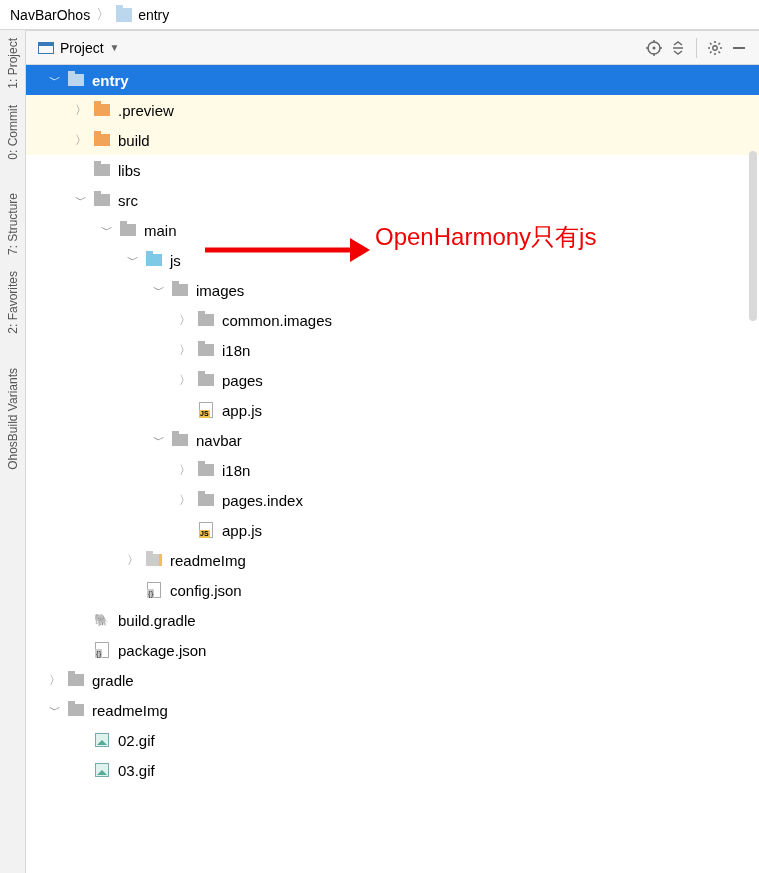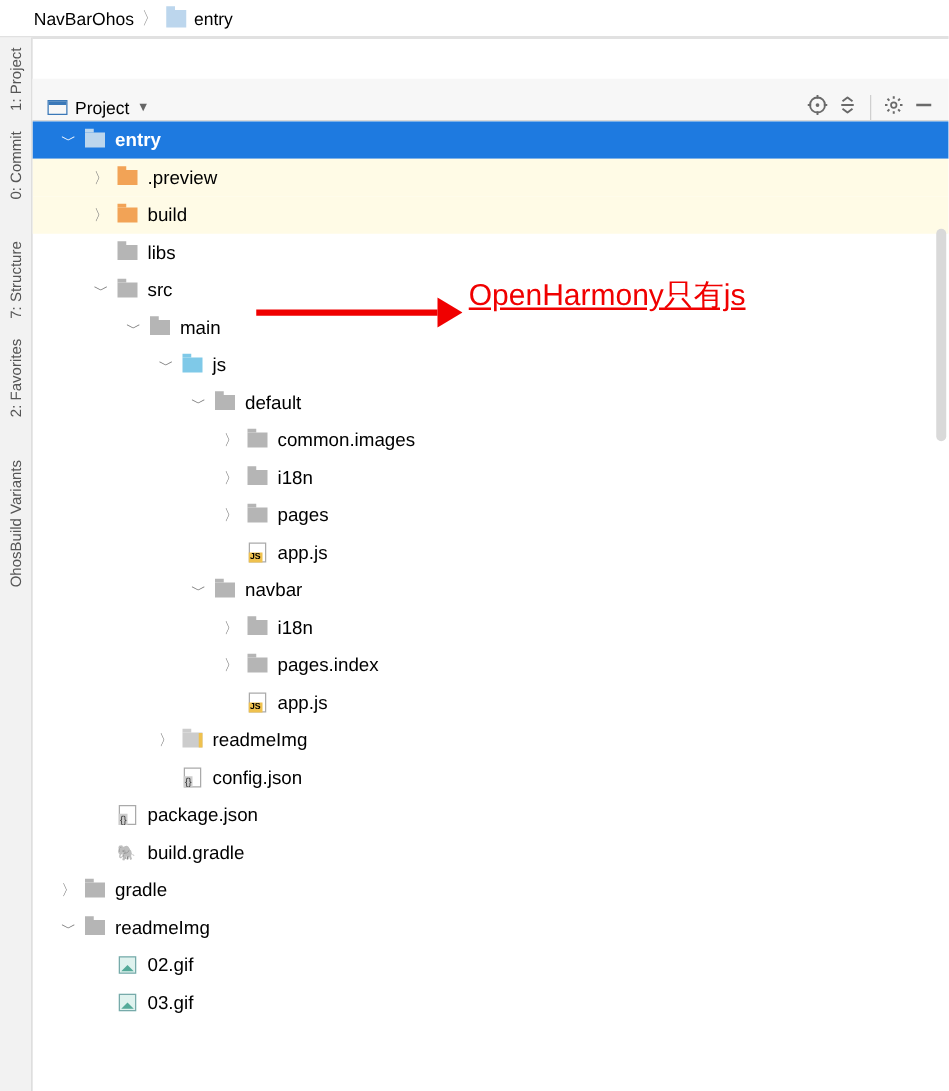--- a/index.html
+++ b/index.html
@@ -1,31 +1,31 @@
 <!DOCTYPE html>
 <html><head>
 <meta charset="utf-8">
 <style>
   * { box-sizing: border-box; margin: 0; padding: 0; font-family: "Segoe UI", Arial, sans-serif; }
   html, body { width: 759px; height: 873px; background: #fff; overflow: hidden; position: relative; }
 
   
-  .breadcrumb { height: 30px; display: flex; align-items: center; padding: 0 27px; font-size: 14px; color: #000; border-bottom: 1px solid #d7d7d7; }
+  .breadcrumb { height: 30px; display: flex; align-items: center; padding: 0 10px; font-size: 14px; color: #000; border-bottom: 1px solid #d7d7d7; }
   .breadcrumb .sep { margin: 0 6px; color: #9a9a9a; font-size: 14px; }
   .module-icon { width: 16px; height: 14px; margin-right: 6px; display: inline-block; position: relative; background: #bcd6ed; }
   .module-icon::before { content: ""; position: absolute; top: -3px; left: 0; width: 7px; height: 3px; background: #bcd6ed; }
 
   
   .side-tabs { position: absolute; left: 0; top: 30px; width: 26px; bottom: 0; border-right: 1px solid #d7d7d7; background: #f2f2f2; display: flex; flex-direction: column; align-items: center; }
   .vtab { writing-mode: vertical-rl; transform: rotate(180deg); font-size: 12px; color: #555; padding: 8px 2px; cursor: pointer; white-space: nowrap; }
   .vtab-gap { flex: 0 0 18px; }
 
   
   .panel { position: absolute; left: 26px; top: 30px; right: 0; bottom: 0; display: flex; flex-direction: column; border-top: 1px solid #d7d7d7; }
-  .panel-header { height: 34px; display: flex; align-items: flex-end; padding: 0 8px; border-bottom: 1px solid #d7d7d7; background: #f7f7f7; margin-top: 32px; }
+  .panel-header { height: 34px; display: flex; align-items: center; padding: 0 8px; border-bottom: 1px solid #d7d7d7; background: #f7f7f7; }
   .view-selector { display: flex; align-items: center; font-size: 14px; color: #000; cursor: pointer; padding: 2px 4px; }
   .view-selector .mini-window { width: 16px; height: 12px; border: 1px solid #3a78b8; margin-right: 6px; position: relative; }
   .view-selector .mini-window::before { content: ""; position: absolute; top: 0; left: 0; right: 0; height: 3px; background: #3a78b8; }
   .view-selector .dd { margin-left: 6px; font-size: 10px; color: #666; }
   .panel-header .spacer { flex: 1; }
   .hdr-icon { width: 24px; height: 24px; display: flex; align-items: center; justify-content: center; color: #6a6a6a; font-size: 16px; cursor: pointer; }
   .hdr-sep { width: 1px; height: 20px; background: #cfcfcf; margin: 0 6px; }
 
   
   .tree-body { flex: 1; overflow: auto; position: relative; font-size: 15px; }
@@ -59,21 +59,21 @@
   .file.js::after { content: "JS"; position: absolute; bottom: -1px; left: -1px; font-size: 7px; font-weight: bold; background: #efc14e; color: #000; padding: 0 1px; line-height: 8px; }
   .file.json::after { content: "{}"; position: absolute; bottom: -1px; left: -1px; font-size: 8px; background: #ccc; color: #333; padding: 0 1px; line-height: 9px; }
   .file.gradle { width: 16px; height: 14px; background: none; border: none; }
   .file.gradle::before { content: "🐘"; font-size: 12px; filter: grayscale(1); }
   .file.txt::after { content: ""; position: absolute; top: 3px; left: 2px; right: 2px; height: 1px; background: #aaa; box-shadow: 0 3px 0 #aaa, 0 6px 0 #aaa; }
   .file.img { width: 14px; height: 14px; border: 1px solid #7aa; background: #dff2ee; }
   .file.img::after { content: ""; position: absolute; bottom: 1px; left: 1px; width: 0; height: 0; border-left: 5px solid transparent; border-right: 5px solid transparent; border-bottom: 5px solid #5a9; }
 
   
   .annot { position: absolute; pointer-events: none; z-index: 5; }
-  .annot-text { color: #f00000; font-size: 24px; font-weight: 500; line-height: 1.3; font-family: "Microsoft YaHei", Arial, sans-serif; position: absolute; text-decoration: underline; }
+  .annot-text { color: #f00000; font-size: 24px; font-weight: 500; line-height: 1.3; font-family: "Microsoft YaHei", Arial, sans-serif; position: absolute; }
   .arrow-svg { position: absolute; }
 
   
   .scroll-stub { position: absolute; right: 2px; top: 86px; width: 8px; height: 170px; background: #d9d9d9; border-radius: 4px; }
 </style>
 </head>
 <body>
 
 <div class="breadcrumb">
   <span>NavBarOhos</span>
@@ -187,21 +187,21 @@
           <span class="folder lightblue"></span>
         </span>
         <span class="name">js</span>
       </div>
       <div class="tree-row">
         <span class="indent" style="width: 122px;"></span>
         <span class="arrow">﹀</span>
         <span class="icon">
           <span class="folder grey"></span>
         </span>
-        <span class="name">default</span>
+        <span class="name">images</span>
       </div>
       <div class="tree-row">
         <span class="indent" style="width: 148px;"></span>
         <span class="arrow">〉</span>
         <span class="icon">
           <span class="folder grey"></span>
         </span>
         <span class="name">common.images</span>
       </div>
       <div class="tree-row">
@@ -273,31 +273,31 @@
         <span class="arrow none">〉</span>
         <span class="icon">
           <span class="file json"></span>
         </span>
         <span class="name">config.json</span>
       </div>
       <div class="tree-row">
         <span class="indent" style="width: 44px;"></span>
         <span class="arrow none">〉</span>
         <span class="icon">
+          <span class="file gradle"></span>
+        </span>
+        <span class="name">build.gradle</span>
+      </div>
+      <div class="tree-row">
+        <span class="indent" style="width: 44px;"></span>
+        <span class="arrow none">〉</span>
+        <span class="icon">
           <span class="file json"></span>
         </span>
         <span class="name">package.json</span>
-      </div>
-      <div class="tree-row">
-        <span class="indent" style="width: 44px;"></span>
-        <span class="arrow none">〉</span>
-        <span class="icon">
-          <span class="file gradle"></span>
-        </span>
-        <span class="name">build.gradle</span>
       </div>
       <div class="tree-row">
         <span class="indent" style="width: 18px;"></span>
         <span class="arrow">〉</span>
         <span class="icon">
           <span class="folder grey"></span>
         </span>
         <span class="name">gradle</span>
       </div>
       <div class="tree-row">

